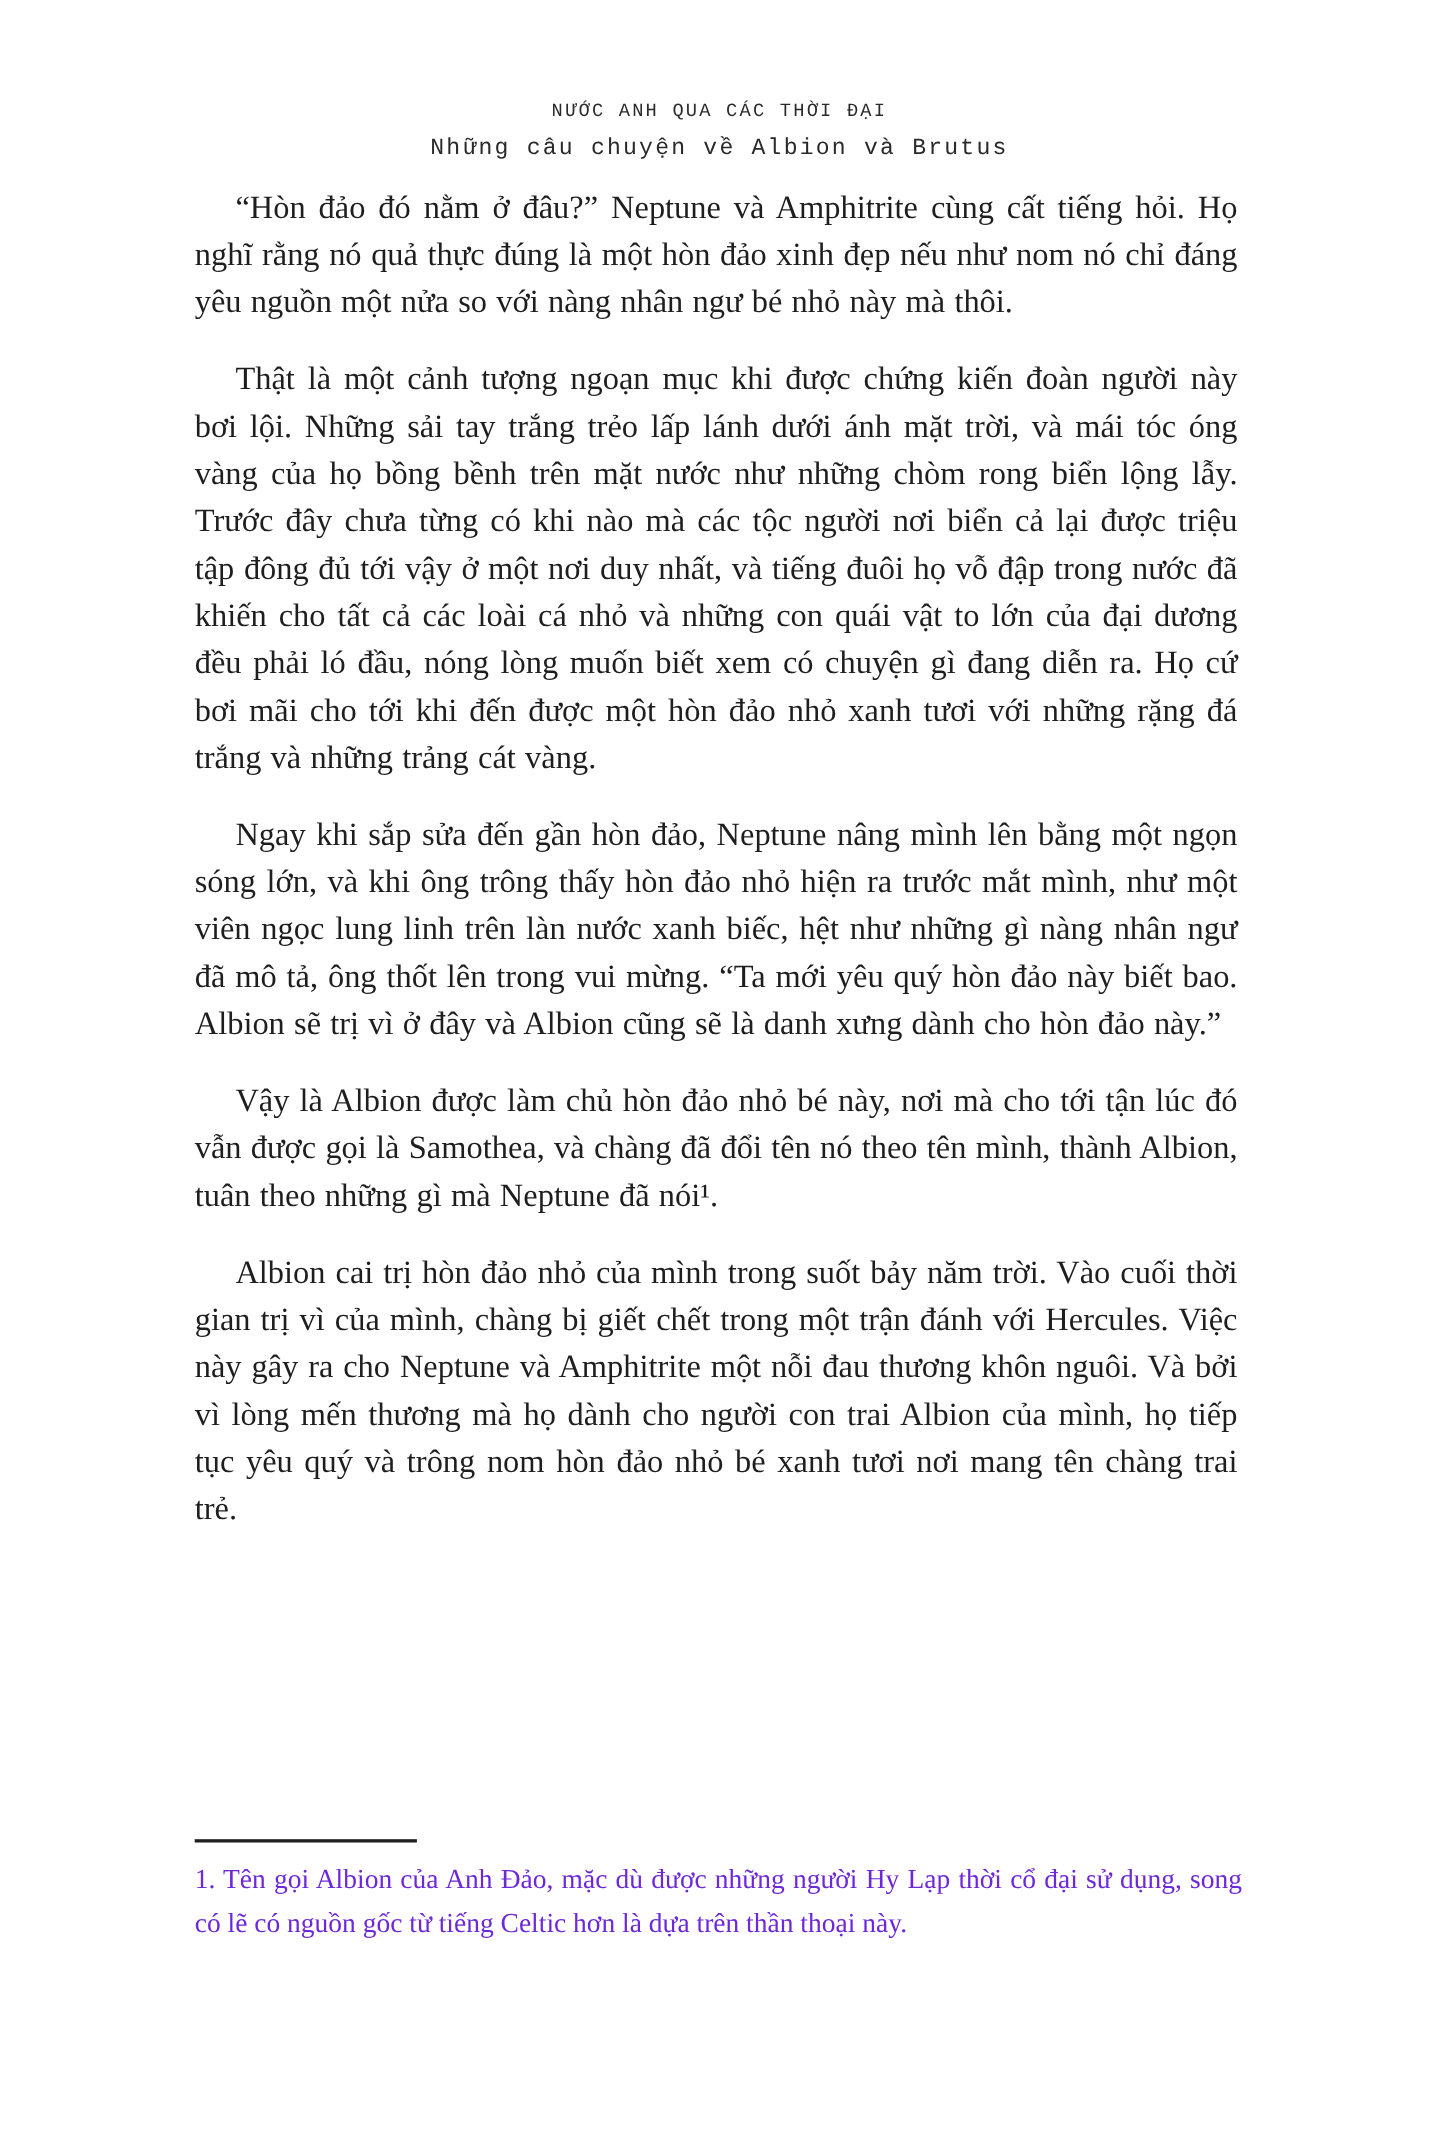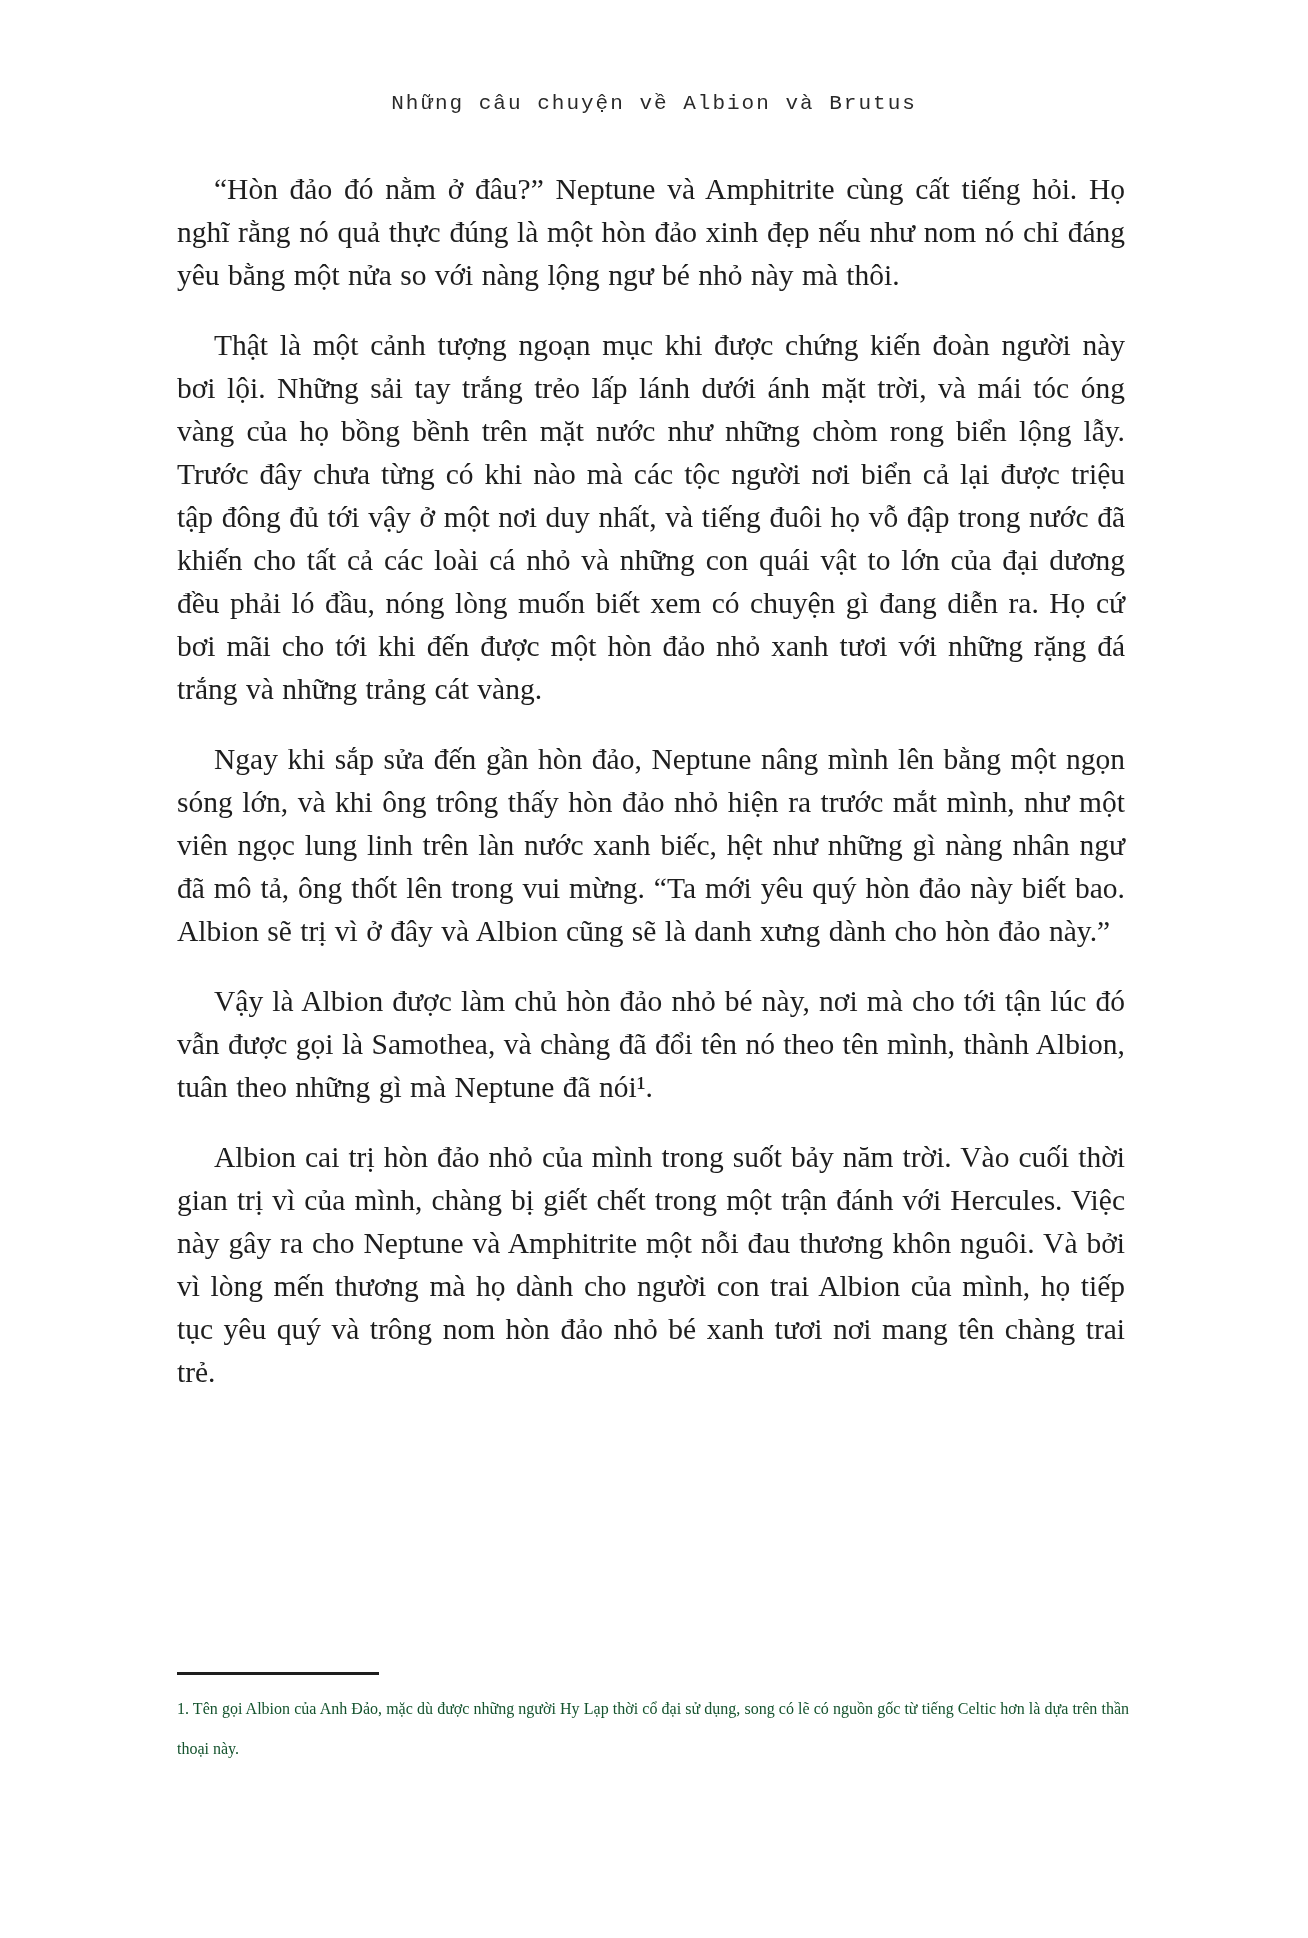--- a/index.html
+++ b/index.html
@@ -53,48 +53,49 @@
     top: 1672px;
     width: 952px;
   }
   .footnote-rule {
     width: 202px;
     height: 3px;
     background: #1e1e1e;
     margin-bottom: 14px;
   }
   .footnote-text {
-    font-size: 16px;
+    font-size: 25px;
     line-height: 40px;
     text-align: justify;
-    color: #14532d;
+    color: #6d28d9;
   }
   .page-number {
     position: absolute;
     top: 1800px;
     left: 0;
     width: 100%;
     text-align: center;
     font-family: "Liberation Mono", "DejaVu Sans Mono", monospace;
     font-size: 22px;
     letter-spacing: 6px;
     color: #2a2a2a;
   }
 </style>
 </head>
 <body>
 
 <div class="page">
 
   <div class="running-head">
+    <div class="book-title">NƯỚC ANH QUA CÁC THỜI ĐẠI</div>
     <div class="chapter-subtitle">Những câu chuyện về Albion và Brutus</div>
   </div>
 
   <div class="content">
-    <p>“Hòn đảo đó nằm ở đâu?” Neptune và Amphitrite cùng cất tiếng hỏi. Họ nghĩ rằng nó quả thực đúng là một hòn đảo xinh đẹp nếu như nom nó chỉ đáng yêu bằng một nửa so với nàng lộng ngư bé nhỏ này mà thôi.</p>
+    <p>“Hòn đảo đó nằm ở đâu?” Neptune và Amphitrite cùng cất tiếng hỏi. Họ nghĩ rằng nó quả thực đúng là một hòn đảo xinh đẹp nếu như nom nó chỉ đáng yêu nguồn một nửa so với nàng nhân ngư bé nhỏ này mà thôi.</p>
     <p>Thật là một cảnh tượng ngoạn mục khi được chứng kiến đoàn người này bơi lội. Những sải tay trắng trẻo lấp lánh dưới ánh mặt trời, và mái tóc óng vàng của họ bồng bềnh trên mặt nước như những chòm rong biển lộng lẫy. Trước đây chưa từng có khi nào mà các tộc người nơi biển cả lại được triệu tập đông đủ tới vậy ở một nơi duy nhất, và tiếng đuôi họ vỗ đập trong nước đã khiến cho tất cả các loài cá nhỏ và những con quái vật to lớn của đại dương đều phải ló đầu, nóng lòng muốn biết xem có chuyện gì đang diễn ra. Họ cứ bơi mãi cho tới khi đến được một hòn đảo nhỏ xanh tươi với những rặng đá trắng và những trảng cát vàng.</p>
     <p>Ngay khi sắp sửa đến gần hòn đảo, Neptune nâng mình lên bằng một ngọn sóng lớn, và khi ông trông thấy hòn đảo nhỏ hiện ra trước mắt mình, như một viên ngọc lung linh trên làn nước xanh biếc, hệt như những gì nàng nhân ngư đã mô tả, ông thốt lên trong vui mừng. “Ta mới yêu quý hòn đảo này biết bao. Albion sẽ trị vì ở đây và Albion cũng sẽ là danh xưng dành cho hòn đảo này.”</p>
     <p>Vậy là Albion được làm chủ hòn đảo nhỏ bé này, nơi mà cho tới tận lúc đó vẫn được gọi là Samothea, và chàng đã đổi tên nó theo tên mình, thành Albion, tuân theo những gì mà Neptune đã nói¹.</p>
     <p>Albion cai trị hòn đảo nhỏ của mình trong suốt bảy năm trời. Vào cuối thời gian trị vì của mình, chàng bị giết chết trong một trận đánh với Hercules. Việc này gây ra cho Neptune và Amphitrite một nỗi đau thương khôn nguôi. Và bởi vì lòng mến thương mà họ dành cho người con trai Albion của mình, họ tiếp tục yêu quý và trông nom hòn đảo nhỏ bé xanh tươi nơi mang tên chàng trai trẻ.</p>
   </div>
 
   <div class="footnote-block">
     <div class="footnote-rule"></div>
     <div class="footnote-text">1. Tên gọi Albion của Anh Đảo, mặc dù được những người Hy Lạp thời cổ đại sử dụng, song có lẽ có nguồn gốc từ tiếng Celtic hơn là dựa trên thần thoại này.</div>
   </div>

